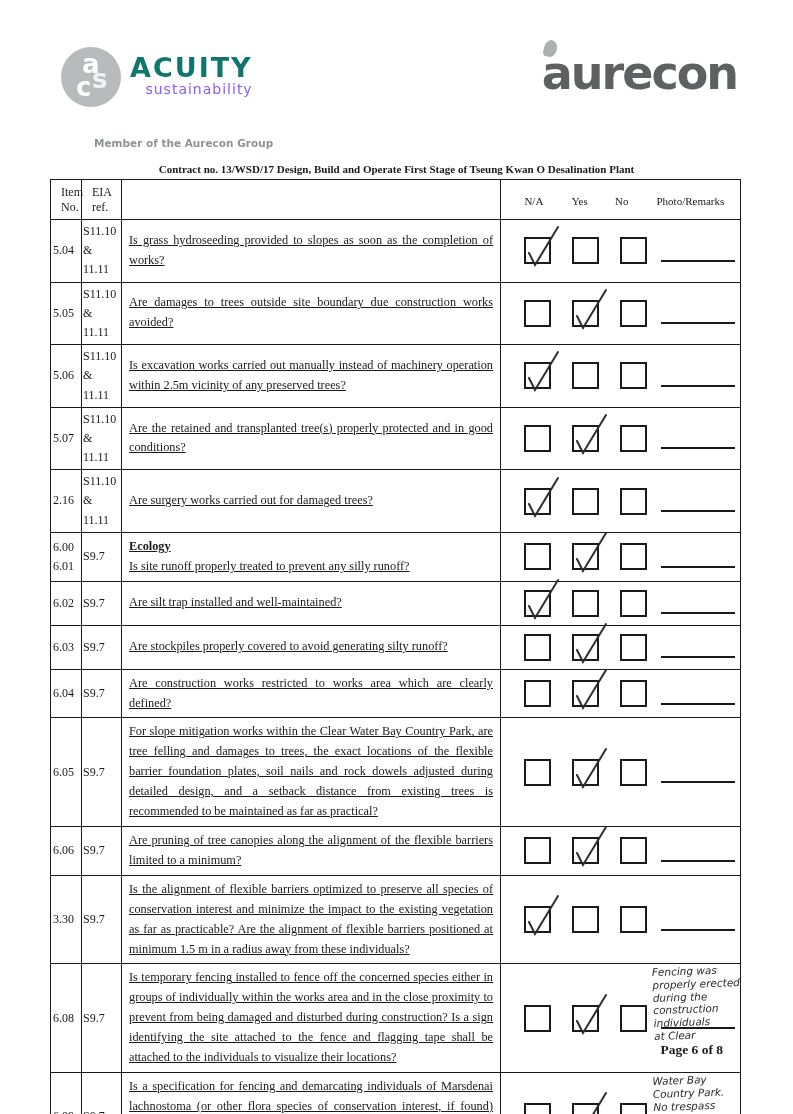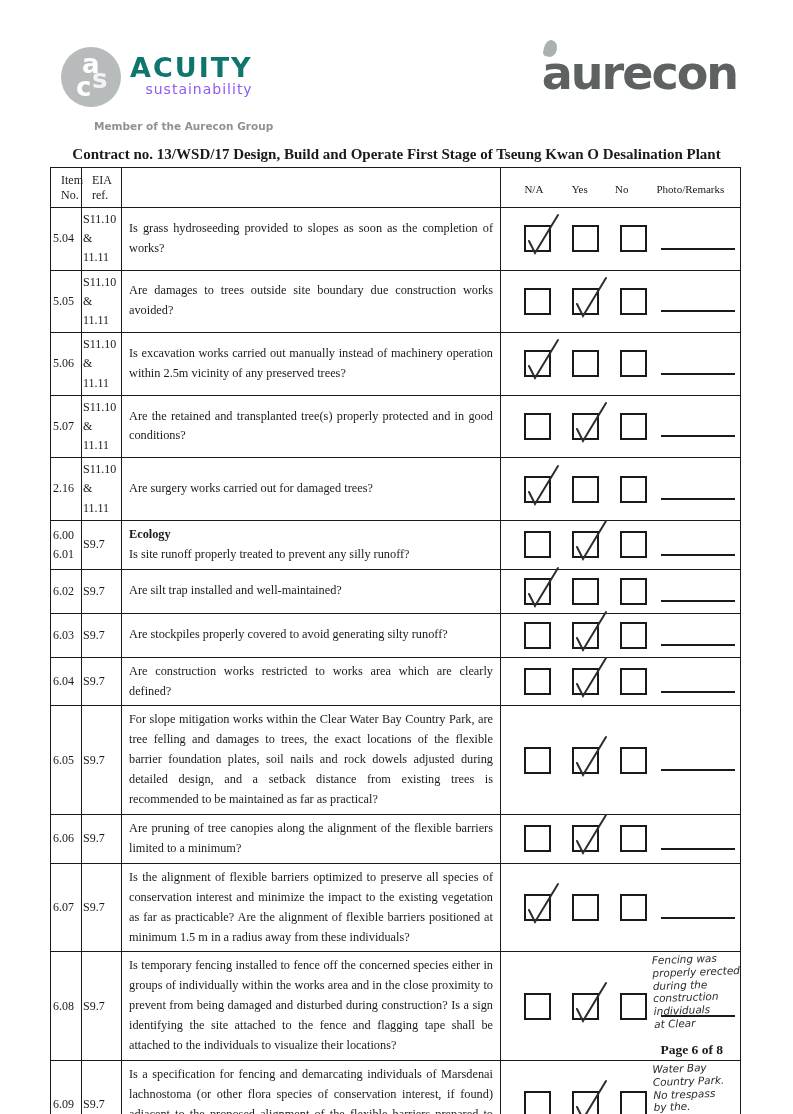--- a/index.html
+++ b/index.html
@@ -13,47 +13,47 @@
   .hdr { display:flex; justify-content:space-between; align-items:flex-start;
          padding:46px 52px 0 60px; }
   .acuity { display:flex; flex-direction:column; }
   .acuity-top { display:flex; align-items:flex-start; }
   .acuity-text { margin-left:8px; margin-top:6px; }
   .acuity-name { font-family:"DejaVu Sans", sans-serif; font-weight:bold;
                  font-size:27px; letter-spacing:2px; color:#0f766e; }
   .acuity-tag  { font-family:"DejaVu Sans", sans-serif; font-size:14px;
                  color:#8b5cf6; text-align:right; letter-spacing:1px; margin-top:-2px;}
   .acuity-member { font-family:"DejaVu Sans", sans-serif; font-weight:bold;
-                 font-size:10.5px; color:#8d9393; margin:8px 0 0 34px; }
+                 font-size:10.5px; color:#8d9393; margin:25px 0 0 34px; }
   .aurecon { position:relative; margin-top:4px; margin-right:4px;
              font-family:"DejaVu Sans", sans-serif; font-weight:bold;
              font-size:46px; letter-spacing:-2px; color:#5e6162; line-height:1; }
   .aurecon .accent { position:absolute; left:2px; top:-10px; width:13px; height:17px;
              background:#abb0b0; border-radius:50% 50% 50% 4px; transform:rotate(12deg); }
   
-  .doc-title { text-align:center; font-weight:bold; font-size:15px; margin-top:14px; }
+  .doc-title { text-align:center; font-weight:bold; font-size:11px; margin-top:14px; }
   
   table.checklist { border-collapse:collapse; table-layout:fixed;
     width:690px; margin:4px 0 0 50px; }
   .checklist th, .checklist td { border:1.5px solid #1a1a1a; vertical-align:middle; }
   col.c-item { width:31px; } col.c-eia { width:40px; }
   col.c-q { width:379px; } col.c-ans { width:240px; }
   th { font-weight:normal; text-align:left; }
   .h-item, .h-eia { vertical-align:top; font-size:12px; padding:1px 10px;
                     white-space:pre-line; height:40px; }
   .h-ans { vertical-align:top; padding-top:2px; }
   .ans-labels { display:flex; padding-left:10px; font-size:11px; }
   .ans-labels span { text-align:center; }
   .lab-na { width:48px; } .lab-yes { width:48px; } .lab-no { width:40px; }
   .lab-photo { width:104px; }
   .cell-item { vertical-align:top; font-size:12px; padding:2px 1px 2px 2px;
                white-space:pre-line; line-height:1.6; }
   .cell-eia  { vertical-align:top; font-size:12px; padding:2px 1px;
                white-space:pre-line; line-height:1.6; }
-  .cell-q { font-size:12.3px; text-align:justify; padding:4px 7px; line-height:1.62; }
+  .cell-q { font-size:12.3px; text-align:justify; padding:4px 7px; line-height:1.62;text-decoration:underline; }
   .cell-q .heading { display:block; text-align:left; }
   .cell-ans { position:relative; padding:8px 0; }
   .checks { display:flex; align-items:center; padding-left:23px; position:relative; }
   .box { width:27px; height:27px; border:2px solid #1a1a1a; position:relative; flex:0 0 27px; }
   .box-na, .box-yes { margin-right:21px; }
   .box-no { margin-right:14px; }
   .box svg { position:absolute; left:-4px; top:-15px; width:44px; height:46px;
              display:none; pointer-events:none; }
   .checks[data-answer="na"]  .box-na  svg,
   .checks[data-answer="yes"] .box-yes svg,
@@ -442,21 +442,21 @@
             <span class="blank-line"></span>
           </div>
           <div class="hand">
             <span class="struck"></span>
             <span></span>
           </div>
         </td>
       </tr>
 
       <tr>
-        <td class="cell-item">6.07</td>
+        <td class="cell-item">3.30</td>
         <td class="cell-eia">S9.7</td>
         <td class="cell-q">
           <b class="heading"></b>
           <span>Is the alignment of flexible barriers optimized to preserve all species of conservation interest and minimize the impact to the existing vegetation as far as practicable? Are the alignment of flexible barriers positioned at minimum 1.5 m in a radius away from these individuals?</span>
         </td>
         <td class="cell-ans">
           <div class="checks" data-answer="na">
             <span class="box box-na">
               <svg viewBox="0 0 44 46">
                 <path d="M7 29 L13 41 L36 3" fill="none" stroke="#2d2d2d" stroke-width="2" stroke-linecap="round"></path>

